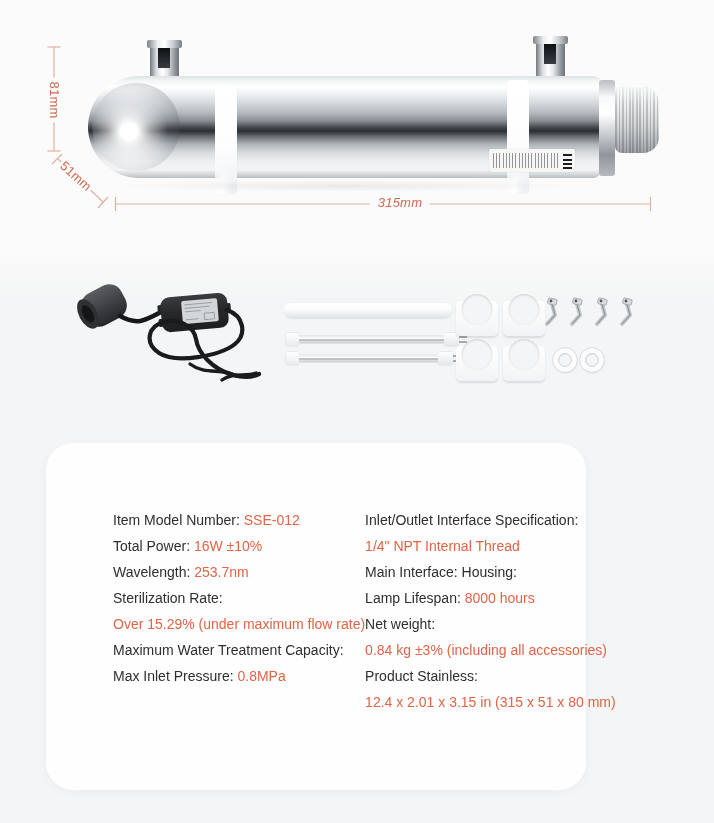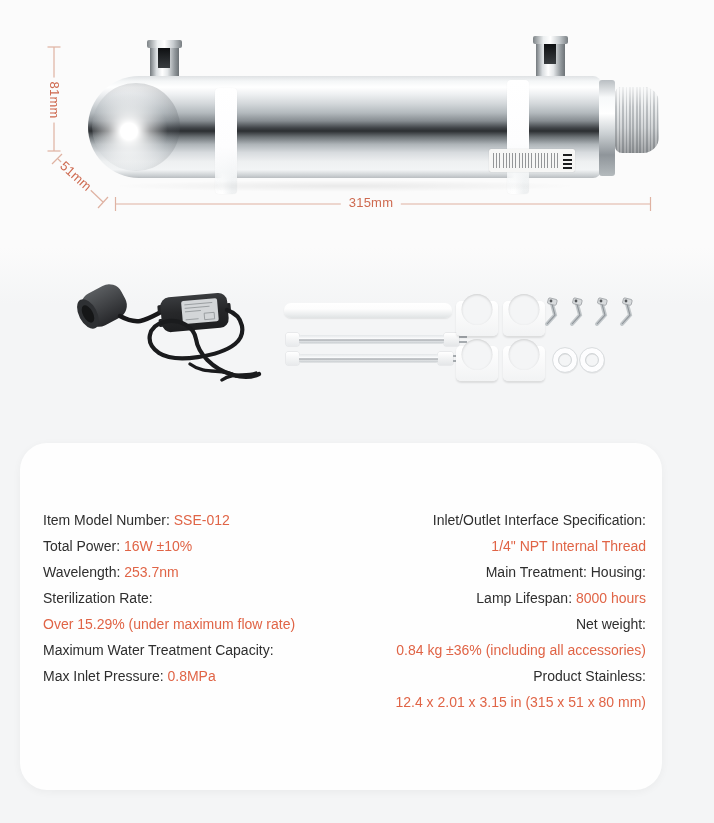--- a/index.html
+++ b/index.html
@@ -89,21 +89,21 @@
   }
 
   
   #dims{position:absolute;left:0;top:0;pointer-events:none;}
   .dim-label{
     position:absolute;font-size:13px;font-weight:500;letter-spacing:.2px;
     color:var(--dim-label);background:var(--page-top);padding:0 4px;white-space:nowrap;
   }
   #dim-81 {left:54px;top:100px;transform:translate(-50%,-50%) rotate(90deg);}
   #dim-51 {left:76px;top:176px;transform:translate(-50%,-50%) rotate(42deg);padding:0 2px;}
-  #dim-315{left:371px;top:202px;transform:translate(-50%,-50%);padding:0 8px;}
+  #dim-315{left:400px;top:202px;transform:translate(-50%,-50%);padding:0 8px;font-style:italic;}
 
   
   .svg-item{position:absolute;}
   .sleeve{
     position:absolute;left:284px;top:303px;width:168px;height:15px;border-radius:7px;
     background:linear-gradient(180deg,#ffffff 0%,#fdfdfd 40%,#eceeef 75%,#e0e3e4 100%);
     box-shadow:0 1px 1.5px rgba(0,0,0,.08);
   }
   .lamp{position:absolute;display:flex;align-items:center;height:13px;}
   #lamp-1{left:286px;top:333px;width:182px;}
@@ -125,27 +125,28 @@
   .clip::before{
     content:"";position:absolute;left:50%;top:-7px;transform:translateX(-50%);
     width:31px;height:31px;border-radius:50%;background:var(--page-mid);
     box-shadow:inset 0 1px 2.5px rgba(0,0,0,.16);
   }
   #clip-1{left:456px;top:301px;} #clip-2{left:503px;top:301px;}
   #clip-3{left:456px;top:346px;} #clip-4{left:503px;top:346px;}
 
   
   #spec-card{
-    position:absolute;left:20px;top:443px;width:642px;height:347px;
+    position:absolute;left:46px;top:443px;width:540px;height:347px;
     background:var(--card-bg);border-radius:27px;
     box-shadow:0 2px 8px rgba(0,0,0,.045);
+    padding-left:44px;
   }
   #spec-card .cols{display:flex;padding:64px 16px 0 23px;}
   .spec-col{width:359px;}
-  .spec-col.right{width:auto;flex:1;text-align:right;}
+  .spec-col.right{width:auto;flex:1;}
   .spec-line{font-size:14px;line-height:26px;color:var(--text);white-space:nowrap;}
   .spec-line .lbl{white-space:pre-wrap;color:var(--text);}
   .spec-line .val{color:var(--accent);}
 </style>
 </head>
 <body>
 
 <div id="app">
 
   <div class="port" id="port-left"></div>
@@ -291,23 +292,23 @@
         <div class="spec-line"><span class="lbl">Total Power: </span><span class="val">16W ±10%</span></div>
         <div class="spec-line"><span class="lbl">Wavelength: </span><span class="val">253.7nm</span></div>
         <div class="spec-line"><span class="lbl">Sterilization Rate:</span><span class="val"></span></div>
         <div class="spec-line"><span class="lbl"></span><span class="val">Over 15.29% (under maximum flow rate)</span></div>
         <div class="spec-line"><span class="lbl">Maximum Water Treatment Capacity:</span><span class="val"></span></div>
         <div class="spec-line"><span class="lbl">Max Inlet Pressure: </span><span class="val">0.8MPa</span></div>
       </div>
       <div class="spec-col right">
         <div class="spec-line"><span class="lbl">Inlet/Outlet Interface Specification:</span><span class="val"></span></div>
         <div class="spec-line"><span class="lbl"></span><span class="val">1/4" NPT Internal Thread</span></div>
-        <div class="spec-line"><span class="lbl">Main Treatment: Housing:</span><span class="val"></span></div>
+        <div class="spec-line"><span class="lbl">Main Interface: Housing:</span><span class="val"></span></div>
         <div class="spec-line"><span class="lbl">Lamp Lifespan: </span><span class="val">8000 hours</span></div>
         <div class="spec-line"><span class="lbl">Net weight:</span><span class="val"></span></div>
-        <div class="spec-line"><span class="lbl"></span><span class="val">0.84 kg ±36% (including all accessories)</span></div>
+        <div class="spec-line"><span class="lbl"></span><span class="val">0.84 kg ±3% (including all accessories)</span></div>
         <div class="spec-line"><span class="lbl">Product Stainless:</span><span class="val"></span></div>
         <div class="spec-line"><span class="lbl"></span><span class="val">12.4 x 2.01 x 3.15 in (315 x 51 x 80 mm)</span></div>
       </div>
     </div>
   </section>
 
 </div>
 
 </body></html>

